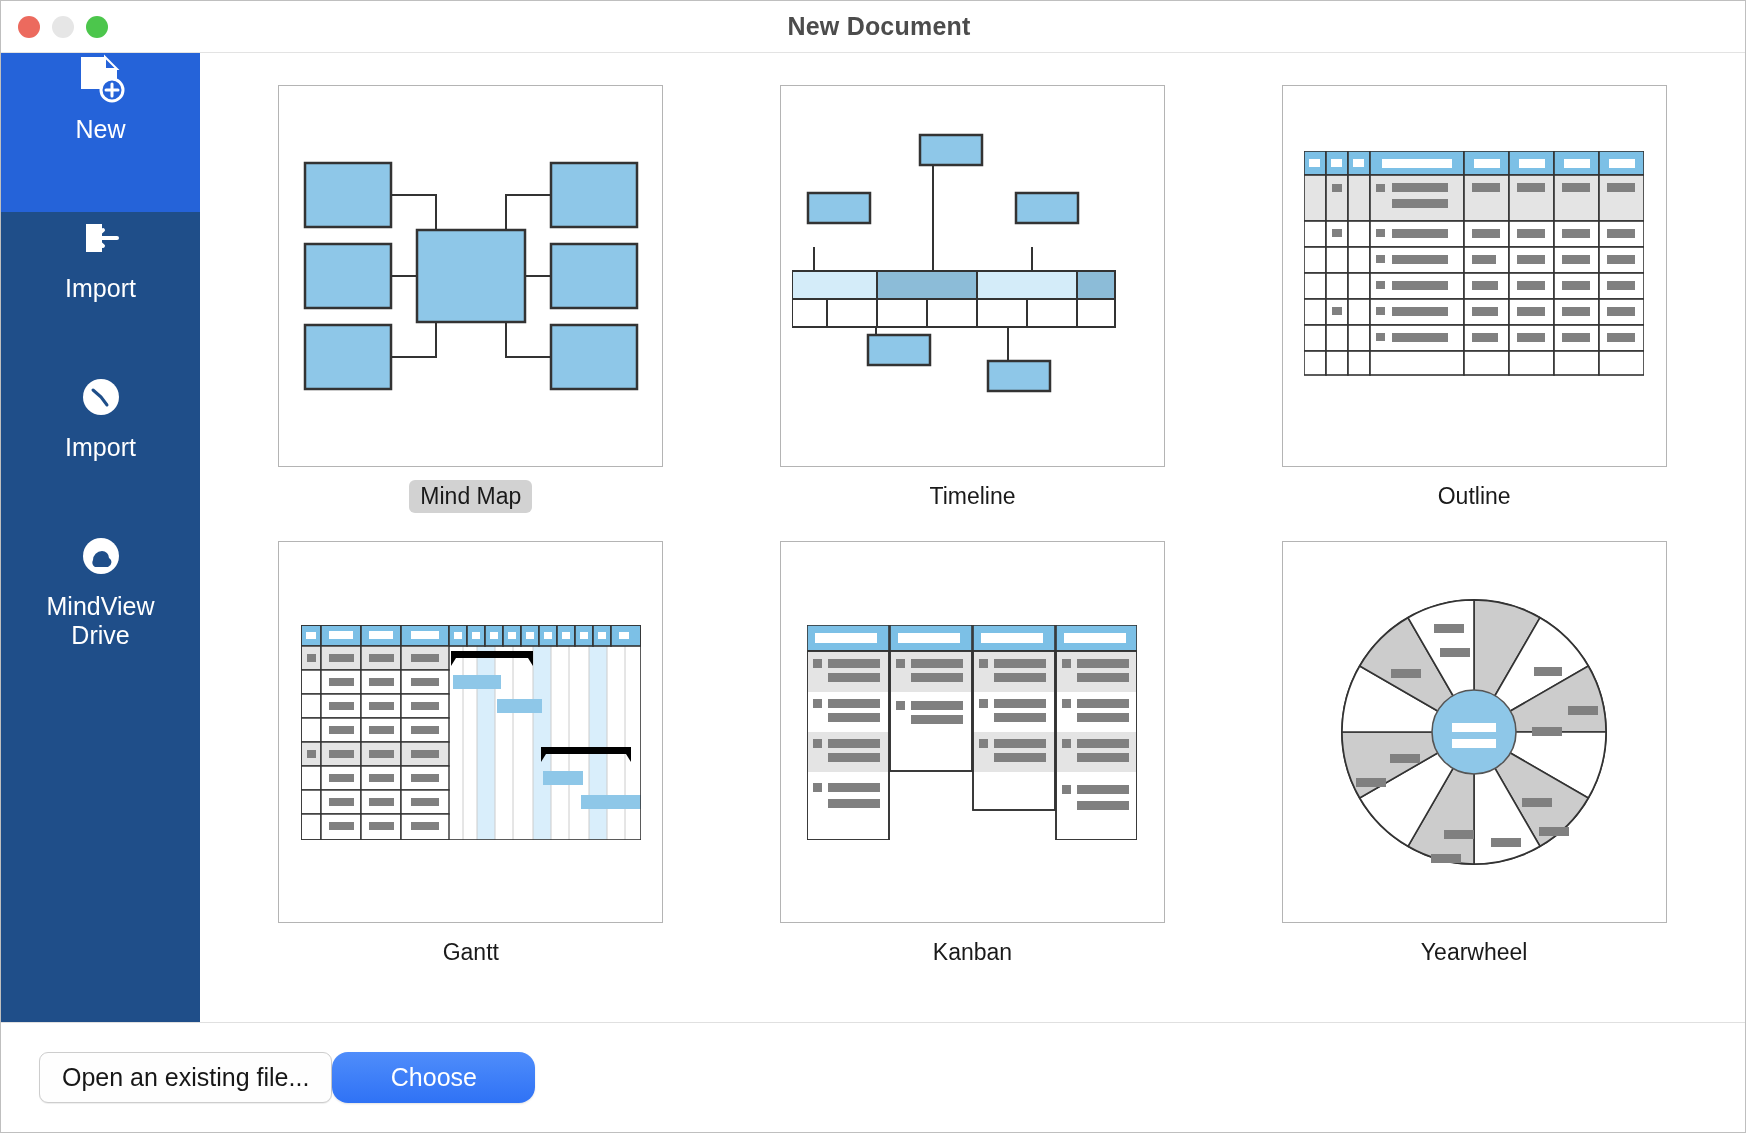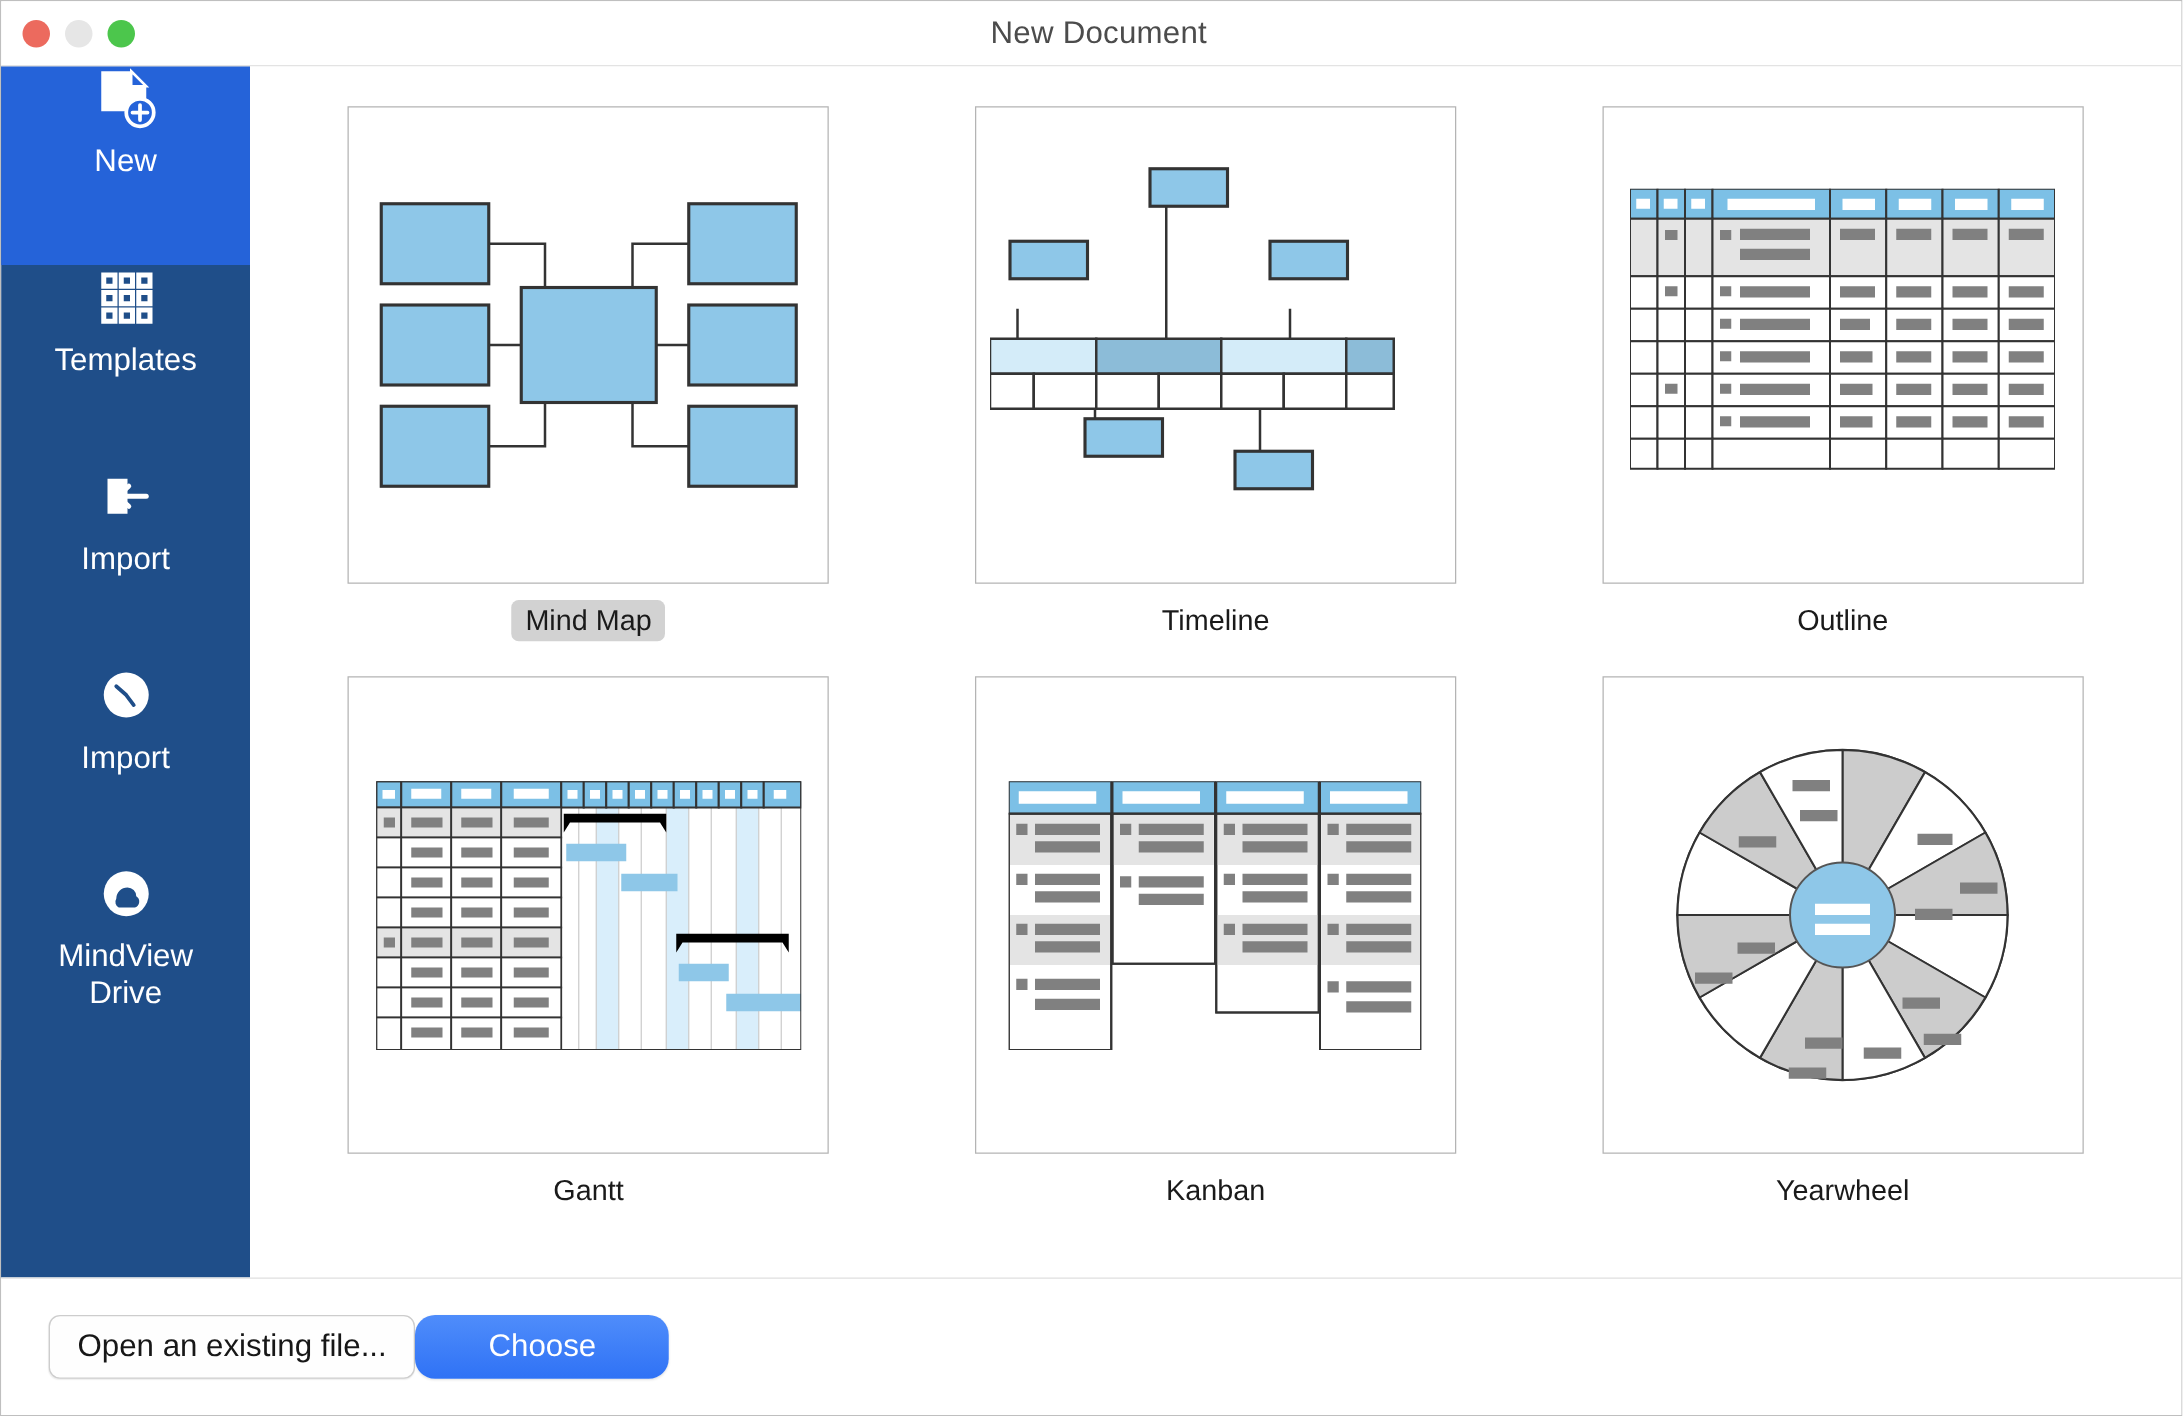--- a/index.html
+++ b/index.html
@@ -30,21 +30,21 @@
     display: flex; gap: 12px;
     margin-left: 17px;
   }
   .tl { width: 22px; height: 22px; border-radius: 50%; }
   .tl-close { background: #ec6a5e; }
   .tl-min   { background: #e6e6e6; }
   .tl-max   { background: #4cc64c; }
   .titlebar-title {
     position: absolute; left: 12px; right: 0;
     text-align: center;
-    font-size: 25px; font-weight: normal;
+    font-size: 25px; font-weight: bold;
     color: #4c4c4c;
     letter-spacing: .2px;
     pointer-events: none;
   }
 
   
   .body { flex: 1; display: flex; min-height: 0; }
 
   
   .sidebar {
@@ -160,38 +160,20 @@
             <path d="M6 4 H30 L42 16 V36 H6 Z" fill="#ffffff"></path>
             <path d="M30 4 L42 16 H30 Z" fill="#2563d9"></path>
             <path d="M30 4 L42 16 H30 Z" fill="none" stroke="#ffffff" stroke-width="2"></path>
             <circle cx="37" cy="37" r="11" fill="#2563d9" stroke="#ffffff" stroke-width="3"></circle>
             <path d="M37 31 V43 M31 37 H43" stroke="#ffffff" stroke-width="3" stroke-linecap="round"></path>
           </svg>
         </span>
         <span class="side-label">New</span>
       </div>
 
-      <div class="side-item">
-        <span class="side-icon">
-          <svg viewBox="0 0 52 52" width="52" height="52">
-            <g fill="none" stroke="#ffffff" stroke-width="4">
-              <rect x="8" y="8" width="9" height="9"></rect>
-                <rect x="22" y="8" width="9" height="9"></rect>
-                <rect x="36" y="8" width="9" height="9"></rect>
-              <rect x="8" y="22" width="9" height="9"></rect>
-                <rect x="22" y="22" width="9" height="9"></rect>
-                <rect x="36" y="22" width="9" height="9"></rect>
-              <rect x="8" y="36" width="9" height="9"></rect>
-                <rect x="22" y="36" width="9" height="9"></rect>
-                <rect x="36" y="36" width="9" height="9"></rect>
-            </g>
-          </svg>
-        </span>
-        <span class="side-label">Templates</span>
-      </div>
 
       <div class="side-item">
         <span class="side-icon">
           <svg viewBox="0 0 52 52" width="52" height="52">
             <rect x="11" y="12" width="16" height="28" fill="#ffffff"></rect>
             <path d="M42 26 H22" stroke="#ffffff" stroke-width="4" stroke-linecap="round"></path>
             <path d="M28 18 L19 26 L28 34" fill="none" stroke="#ffffff" stroke-width="4" stroke-linejoin="round" stroke-linecap="round"></path>
           </svg>
         </span>
         <span class="side-label">Import</span>

